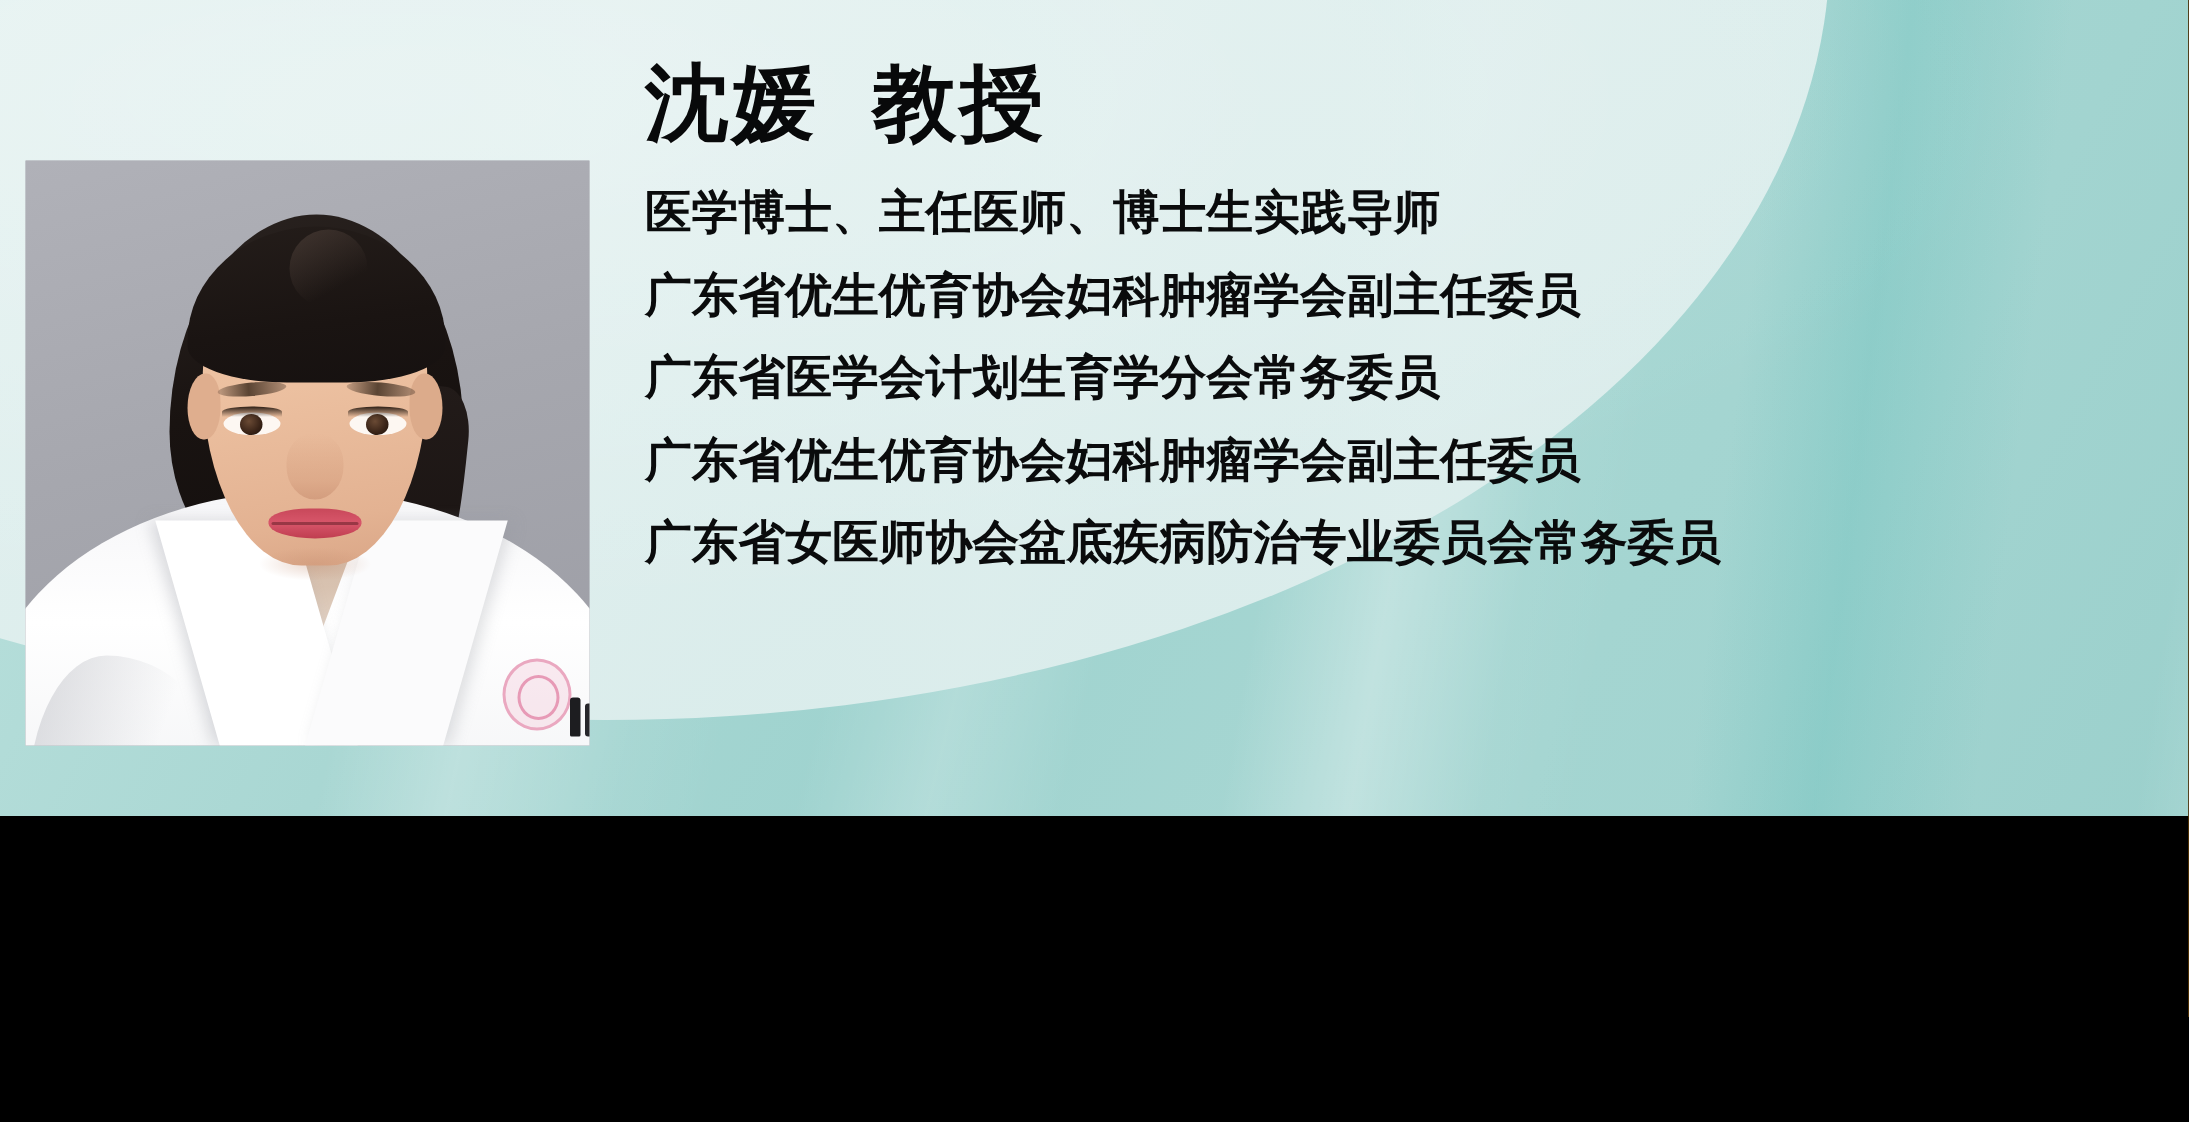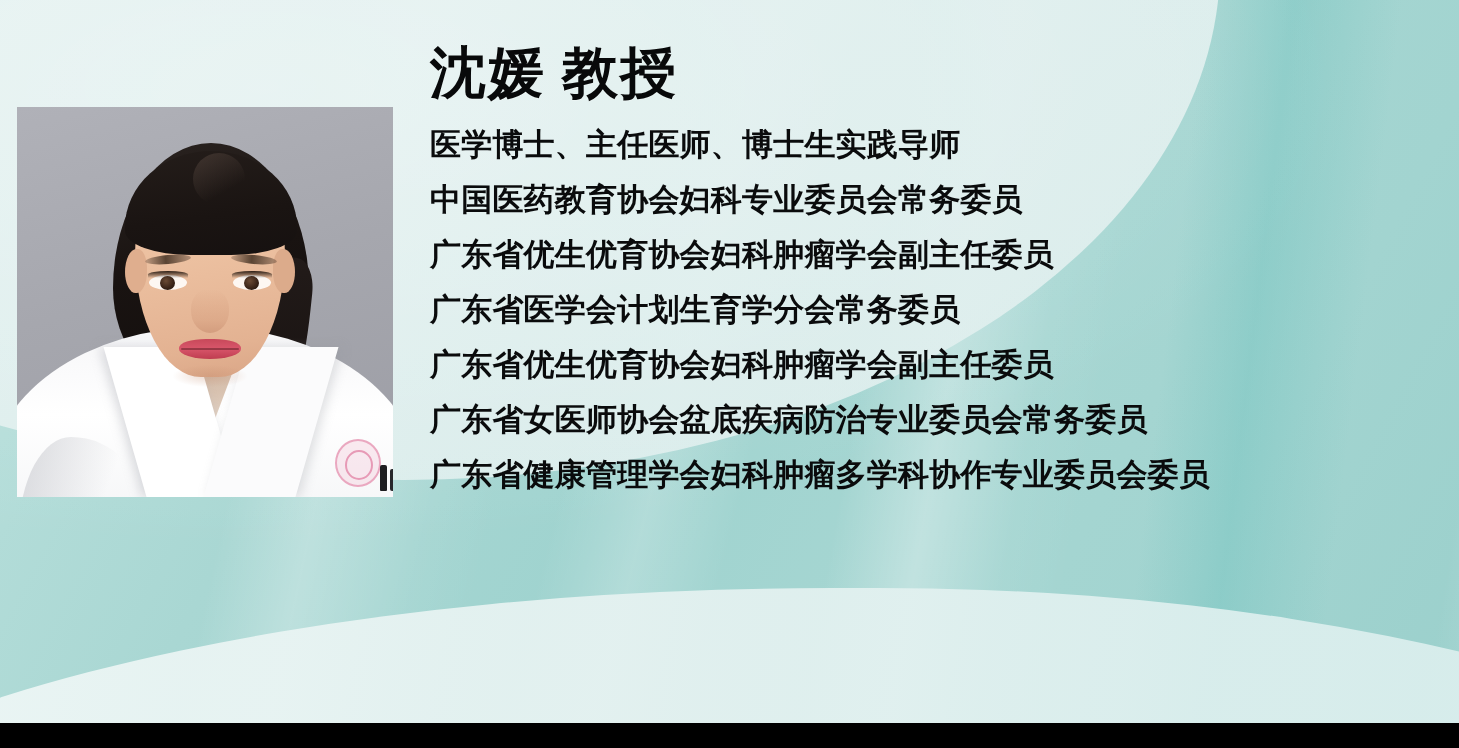--- a/index.html
+++ b/index.html
@@ -4,23 +4,23 @@
 <title>Speaker Introduction Slide</title>
 <style>
   html, body {
     margin: 0;
     padding: 0;
     background: #000;
   }
   #slide {
     position: relative;
     width: 1459px;
-    height: 723px;
+    height: 544px;
     overflow: hidden;
-    font-family: Liberation Serif, serif;
+    font-family: Liberation Mono, monospace;
     background: #a16207;
   }
 
   
   .bg-base {
     position: absolute;
     inset: 0;
     background:
       linear-gradient(118deg,
         #bde2de 0%,
@@ -419,22 +419,20 @@
     </div>
     <div class="pen"></div>
     <div class="pen2"></div>
   </div>
 
   <div id="text-col">
     <h1 id="speaker-name">沈媛 教授</h1>
 
     <ul id="credentials">
       <li>医学博士、主任医师、博士生实践导师</li>
-      <li>中国医药教育协会妇科专业委员会常务委员</li>
       <li>广东省优生优育协会妇科肿瘤学会副主任委员</li>
       <li>广东省医学会计划生育学分会常务委员</li>
       <li>广东省优生优育协会妇科肿瘤学会副主任委员</li>
       <li>广东省女医师协会盆底疾病防治专业委员会常务委员</li>
-      <li>广东省健康管理学会妇科肿瘤多学科协作专业委员会委员</li>
     </ul>
   </div>
 
 </div>
 
 </body></html>

